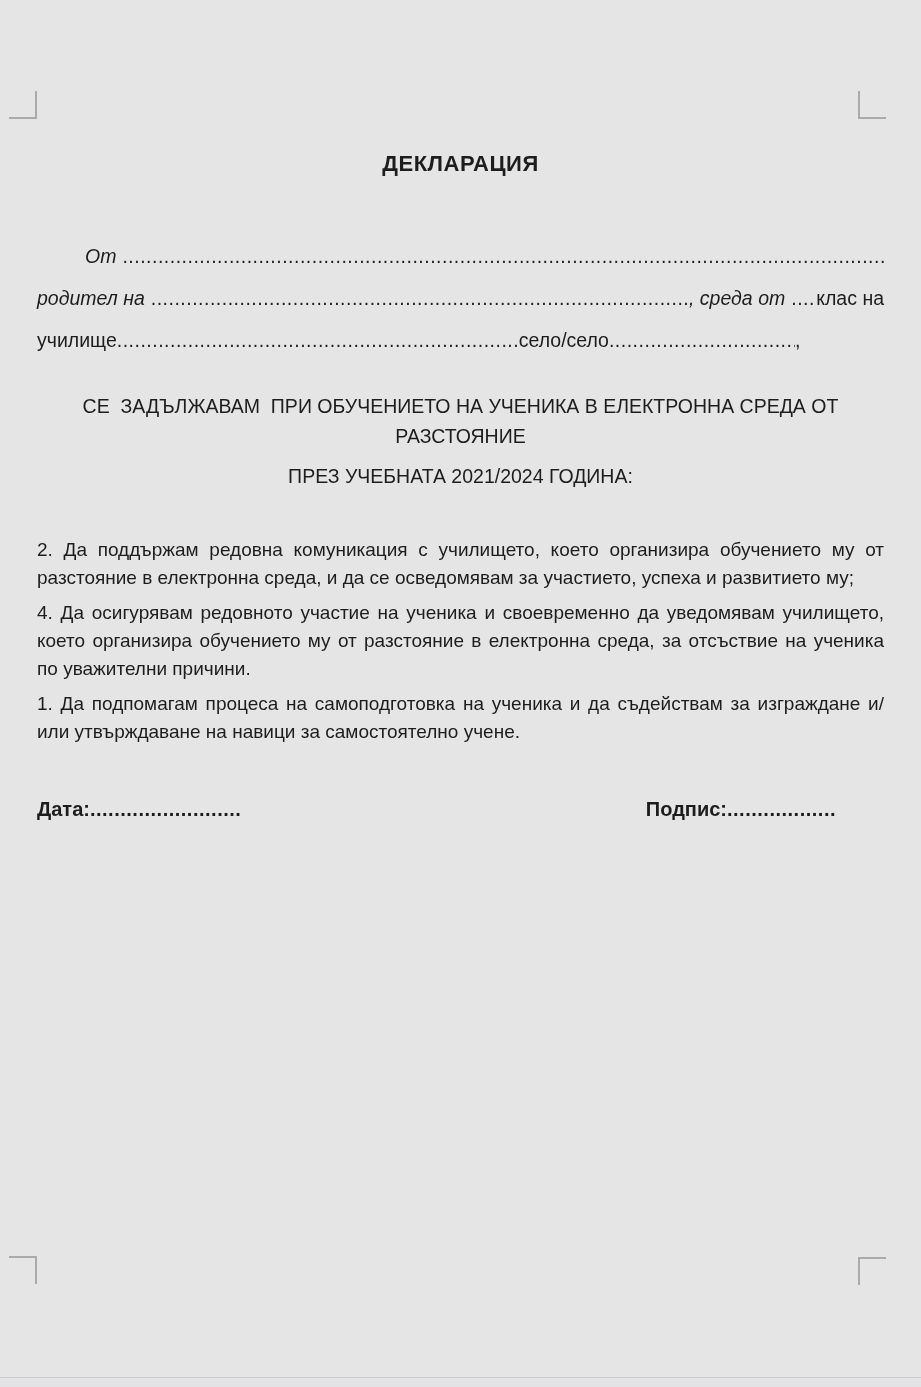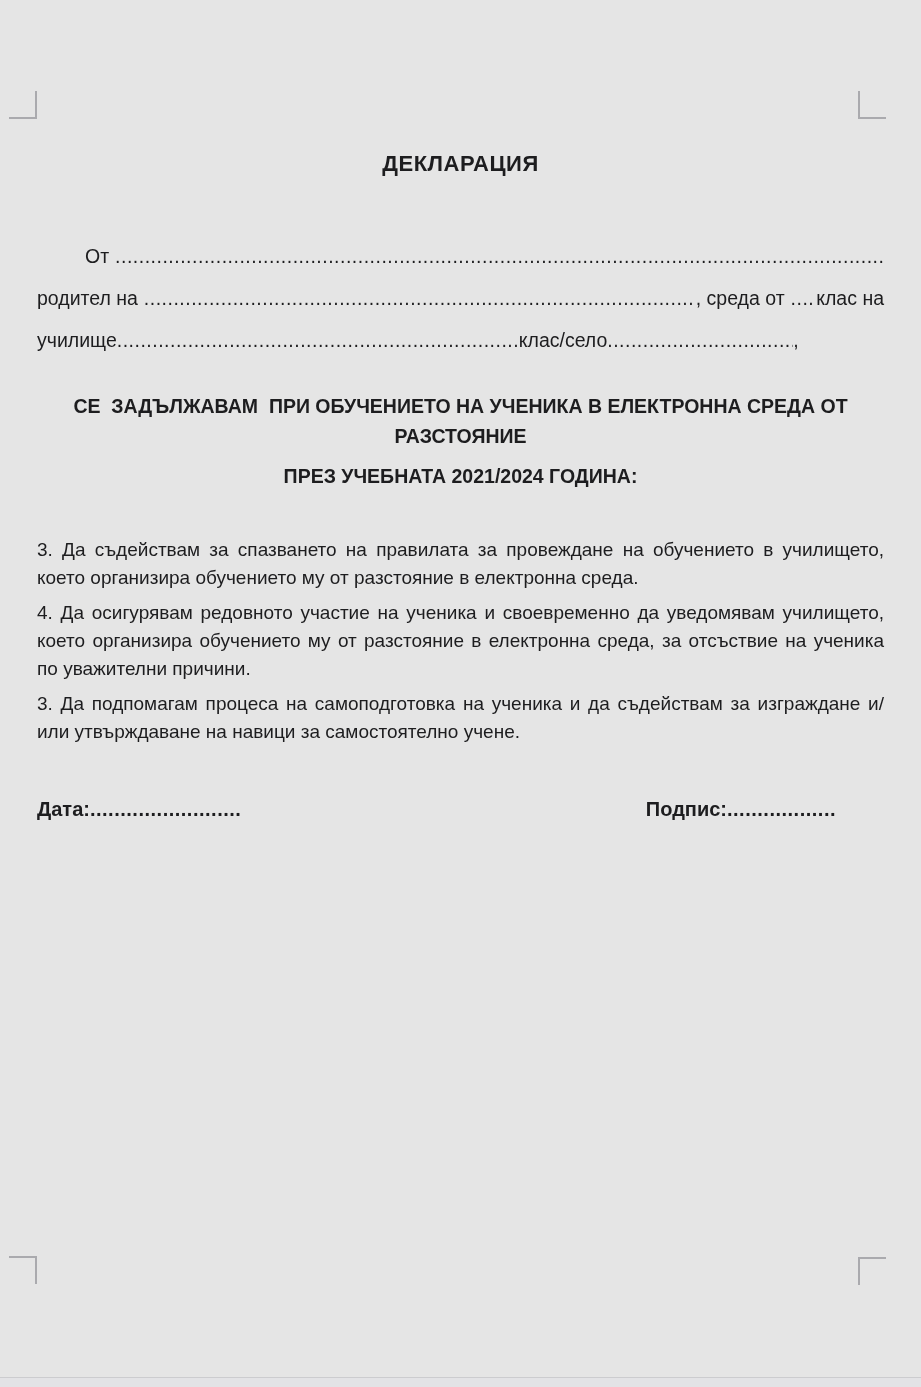--- a/index.html
+++ b/index.html
@@ -32,38 +32,38 @@
     font-size: 22px;
     line-height: 28px;
     font-weight: bold;
     letter-spacing: 0.5px;
   }
 
   .intro { margin-top: 57px; font-size: 19.5px; }
   .fill-line { display: flex; align-items: baseline; line-height: 42px; }
   .fill-line.indent-first { padding-left: 48px; }
   .lbl { white-space: pre; }
-  .mr { margin-right: 6px; }
+  .mr { margin-right: 6px; font-style: italic; }
   .ml { margin-left: 6px; }
   .leader {
     overflow: hidden;
     white-space: nowrap;
     letter-spacing: 0.5px;
     display: inline-block;
   }
   .leader.flex { flex: 1 1 auto; }
   .w55  { width: 55px; }
   .w402 { width: 402px; }
   .w186 { width: 186px; }
   .w152 { width: 152px; }
   .w108 { width: 108px; }
 
   .heading {
     text-align: center;
-    font-weight: bold;
+    font-weight: normal;
     font-size: 19.5px;
     line-height: 30px;
     white-space: pre-wrap;
   }
   .heading.h1 { margin: 30px 0 0 0; }
   .heading.h2 { margin: 10px 0 0 0; }
 
   .items { margin-top: 45px; }
   .items p {
     margin: 0 0 7px 0;
@@ -108,34 +108,34 @@
         <span class="lbl mr">родител на</span>
         <span class="leader flex">........................................................................................................................................................................................................</span>
         <span class="lbl mr">, среда от</span>
         <span class="leader w55">........................................................................................................................................................................................................</span>
         <span class="lbl">клас на</span>
       </div>
 
       <div class="fill-line">
         <span class="lbl">училище</span>
         <span class="leader w402">........................................................................................................................................................................................................</span>
-        <span class="lbl">клас/село</span>
+        <span class="lbl">село/село</span>
         <span class="leader w186">........................................................................................................................................................................................................</span>
         <span class="lbl">,</span>
       </div>
 
     </div>
 
     <p class="heading h1">СЕ  ЗАДЪЛЖАВАМ  ПРИ ОБУЧЕНИЕТО НА УЧЕНИКА В ЕЛЕКТРОННА СРЕДА ОТ РАЗСТОЯНИЕ</p>
     <p class="heading h2">ПРЕЗ УЧЕБНАТА 2021/2024 ГОДИНА:</p>
 
     <div class="items">
-      <p>3. Да съдействам за спазването на правилата за провеждане на обучението в училището, което организира обучението му от разстояние в електронна среда.</p>
+      <p>2. Да поддържам редовна комуникация с училището, което организира обучението му от разстояние в електронна среда, и да се осведомявам за участието, успеха и развитието му;</p>
       <p>4. Да осигурявам редовното участие на ученика и своевременно да уведомявам училището, което организира обучението му от разстояние в електронна среда, за отсъствие на ученика по уважителни причини.</p>
-      <p>3. Да подпомагам процеса на самоподготовка на ученика и да съдействам за изграждане и/или утвърждаване на навици за самостоятелно учене.</p>
+      <p>1. Да подпомагам процеса на самоподготовка на ученика и да съдействам за изграждане и/или утвърждаване на навици за самостоятелно учене.</p>
     </div>
 
     <div class="footer">
       <div class="field">
         <span class="lbl">Дата:</span>
         <span class="leader w152">........................................................................................................................................................................................................</span>
       </div>
       <div class="field">
         <span class="lbl">Подпис:</span>
         <span class="leader w108">........................................................................................................................................................................................................</span>

